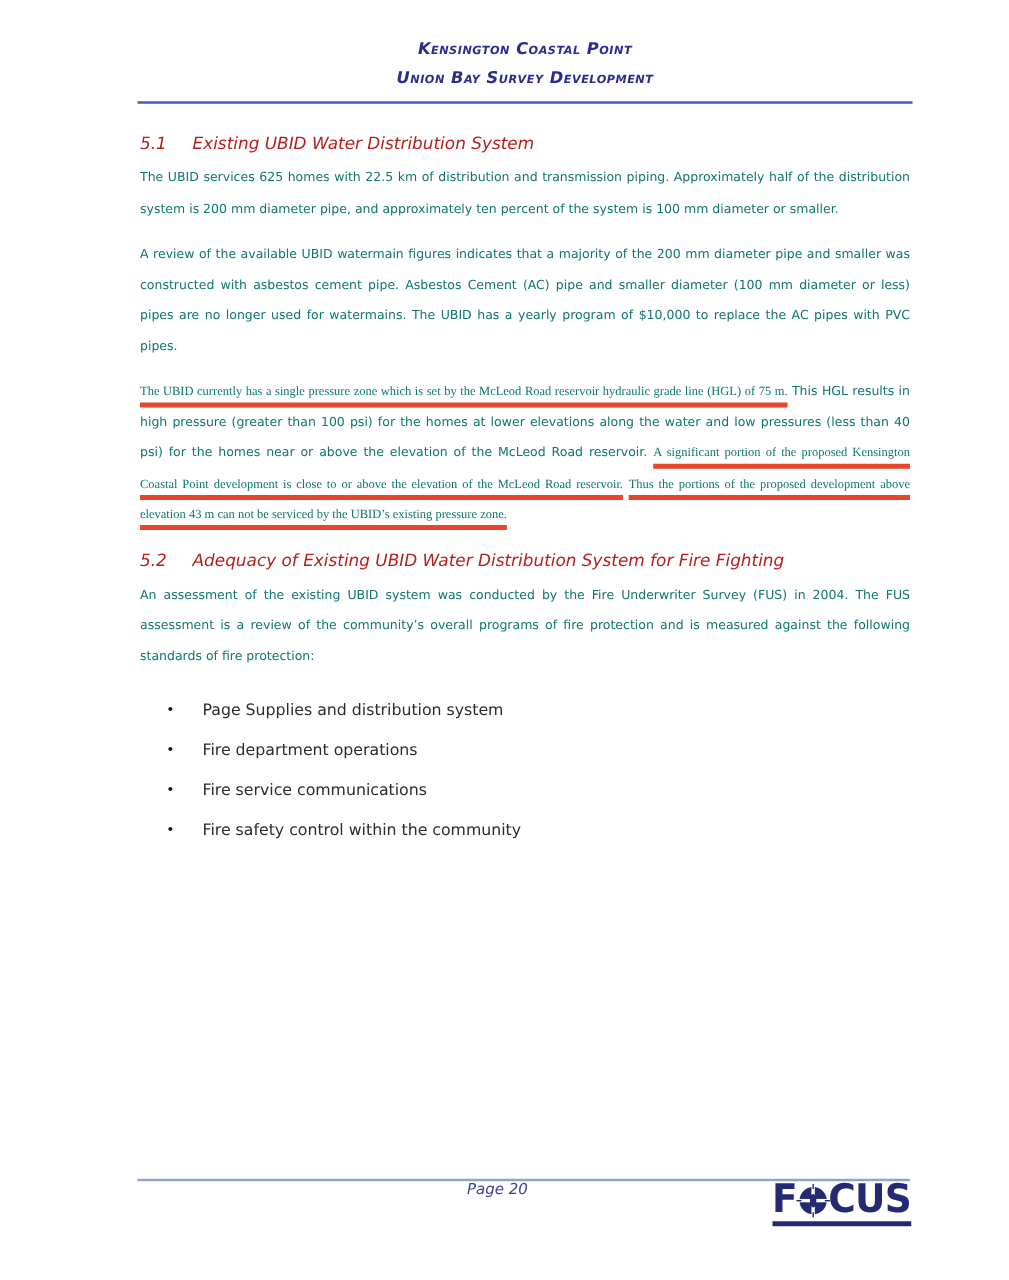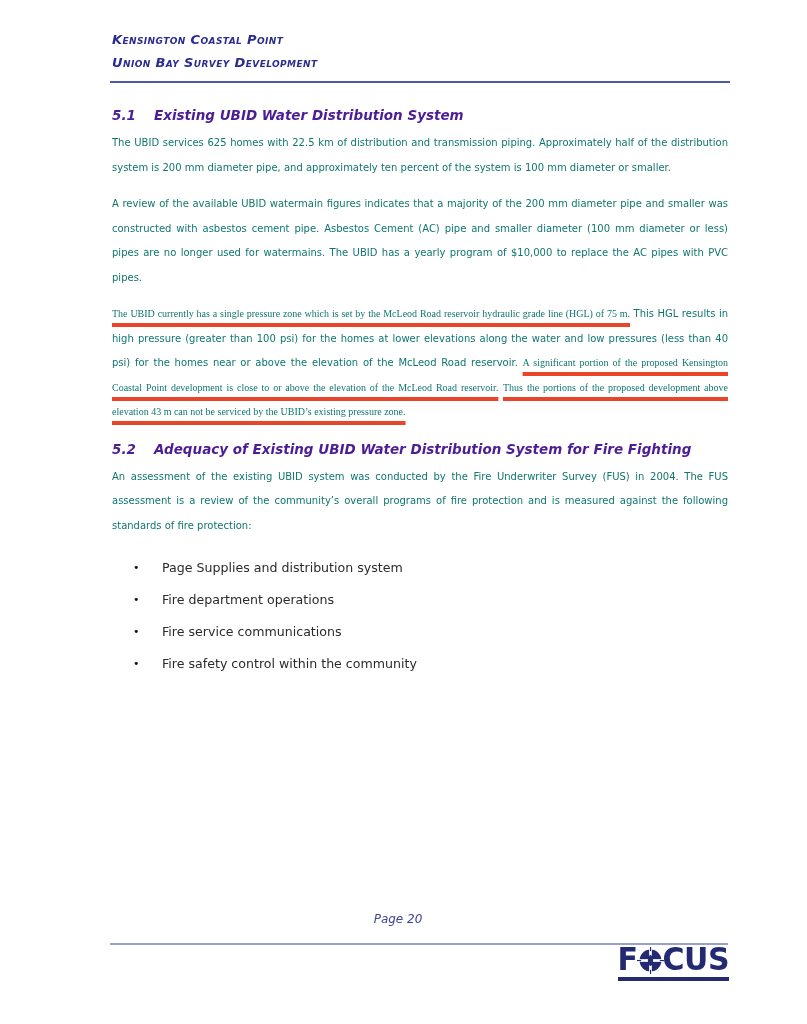--- a/index.html
+++ b/index.html
@@ -4,37 +4,37 @@
 <style>
   html,body { margin:0; padding:0; background:#ffffff; }
   .page {
     position:relative; width:807px; height:1024px; box-sizing:border-box;
     background:#ffffff; overflow:hidden;
     padding:28px 79px 0 112px;
     font-family:"DejaVu Sans","Liberation Sans",sans-serif;
     color:#2b2b2b;
   }
   
-  .doc-header { text-align:left; }
+  .doc-header { text-align:center; }
   .hdr-line {
     font-size:13px; line-height:23px; font-weight:bold; font-style:italic;
     font-variant:small-caps; letter-spacing:.4px; color:#2a2d8e;
   }
   .hdr-rule { height:2px; background:#4d58ac; margin:7px -2px 0 -2px; }
 
   
   .content { margin-top:24px; }
   .h-main {
     margin:0 0 13px 0; font-size:15.5px; line-height:19px;
     font-weight:bold; font-style:italic; color:#1f23a0; letter-spacing:.2px;
   }
   .h-main .h-num { display:inline-block; width:55px; }
   .h-sub {
     margin:0 0 7px 0; font-size:13.5px; line-height:17px;
-    font-weight:bold; font-style:italic; color:#4c1d95;
+    font-weight:normal; font-style:italic; color:#b91c1c;
   }
   .h-sub .h-num { display:inline-block; width:42px; }
   .sec2 .h-sub { margin-top:16px; }
   .body-p {
     margin:4px 0 12px 0; font-size:10px; line-height:24.5px;
     text-align:justify; color:#0f766e;
   }
   .body-p.highlight { margin-bottom:14px; }
   .u-red {
     text-decoration:underline;
@@ -46,21 +46,21 @@
   }
   
   .bullets { list-style:none; margin:20px 0 0 0; padding:0; }
   .bullets li { display:flex; margin:0 0 13px 0; font-size:12.6px; line-height:19px; }
   .bullets .dot { width:29px; padding-left:21px; font-size:11px; color:#111; }
   .bullets .li-txt { flex:1; }
 
   
   .ftr-rule { position:absolute; top:943px; left:110px; width:618px; height:2px; background:#97a0d0; }
   .page-num {
-    position:absolute; top:912px; left:0; width:796px; text-align:center;
+    position:absolute; top:944px; left:0; width:796px; text-align:center;
     font-size:12px; font-style:italic; color:#3c4494;
   }
   .logo {
     position:absolute; top:945px; right:78px;
     display:inline-flex; align-items:center;
     border-bottom:4px solid #232a72; padding-bottom:2px;
   }
   .logo-letter {
     font-size:30px; font-weight:800; color:#232a72; line-height:30px;
     letter-spacing:-.5px; transform:scaleY(1.05);

